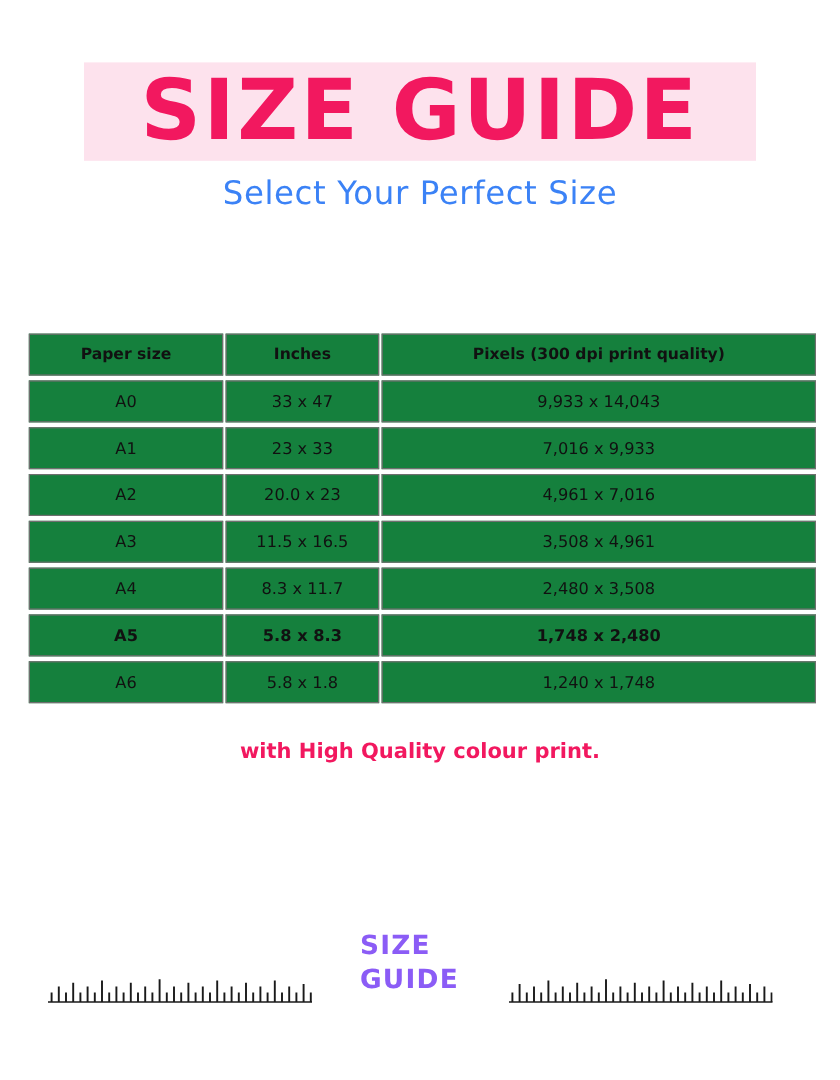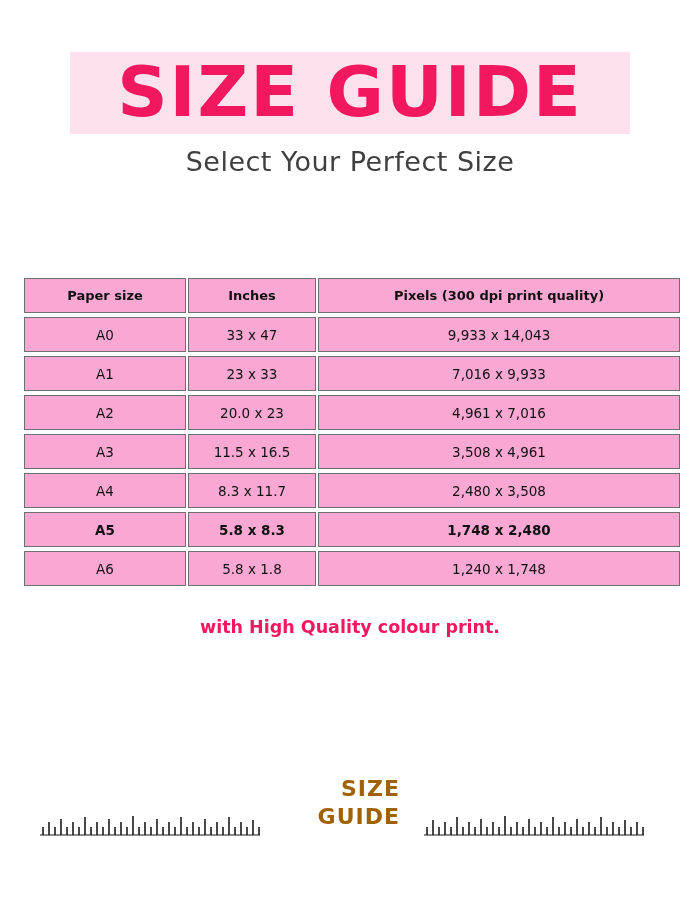--- a/index.html
+++ b/index.html
@@ -48,21 +48,21 @@
     white-space: nowrap;
   }
   .subtitle {
     position: absolute;
     left: 0;
     top: 146px;
     width: 700px;
     text-align: center;
     font-family: "DejaVu Sans", sans-serif;
     font-size: 27px;
-    color: #404040;
+    color: #3b82f6;
     letter-spacing: 0.5px;
   }
 
   
   .table-wrap {
     position: absolute;
     left: 22px;
     top: 274px;
     width: 656px;
   }
@@ -74,21 +74,21 @@
   }
   table.size-table td,
   table.size-table th {
     border: 1px solid #6f6f6f;
     height: 33px;
     text-align: center;
     vertical-align: middle;
     font-size: 13.5px;
     font-family: "DejaVu Sans", sans-serif;
     color: #111111;
-    background: #f9a8d4;
+    background: #15803d;
     padding: 0 4px;
   }
   table.size-table th {
     font-weight: bold;
     font-size: 13px;
   }
   col.c1 { width: 162px; }
   col.c2 { width: 128px; }
   col.c3 { width: 362px; }
   tr.bold-row td { font-weight: bold; }
@@ -113,27 +113,27 @@
     left: 0;
     top: 775px;
     width: 700px;
     height: 90px;
   }
   .footer-label {
     position: absolute;
     left: 300px;
     top: 0px;
     width: 100px;
-    text-align: right;
+    text-align: left;
     font-family: "DejaVu Sans", sans-serif;
     font-weight: bold;
     font-size: 22px;
     line-height: 28px;
     letter-spacing: 1px;
-    color: #a16207;
+    color: #8b5cf6;
   }
   .ruler {
     position: absolute;
     top: 36px;
     height: 26px;
     overflow: hidden;
   }
   .ruler.left  { left: 40px;  width: 220px; }
   .ruler.right { left: 424px; width: 220px; }
   .ruler svg { display: block; }

